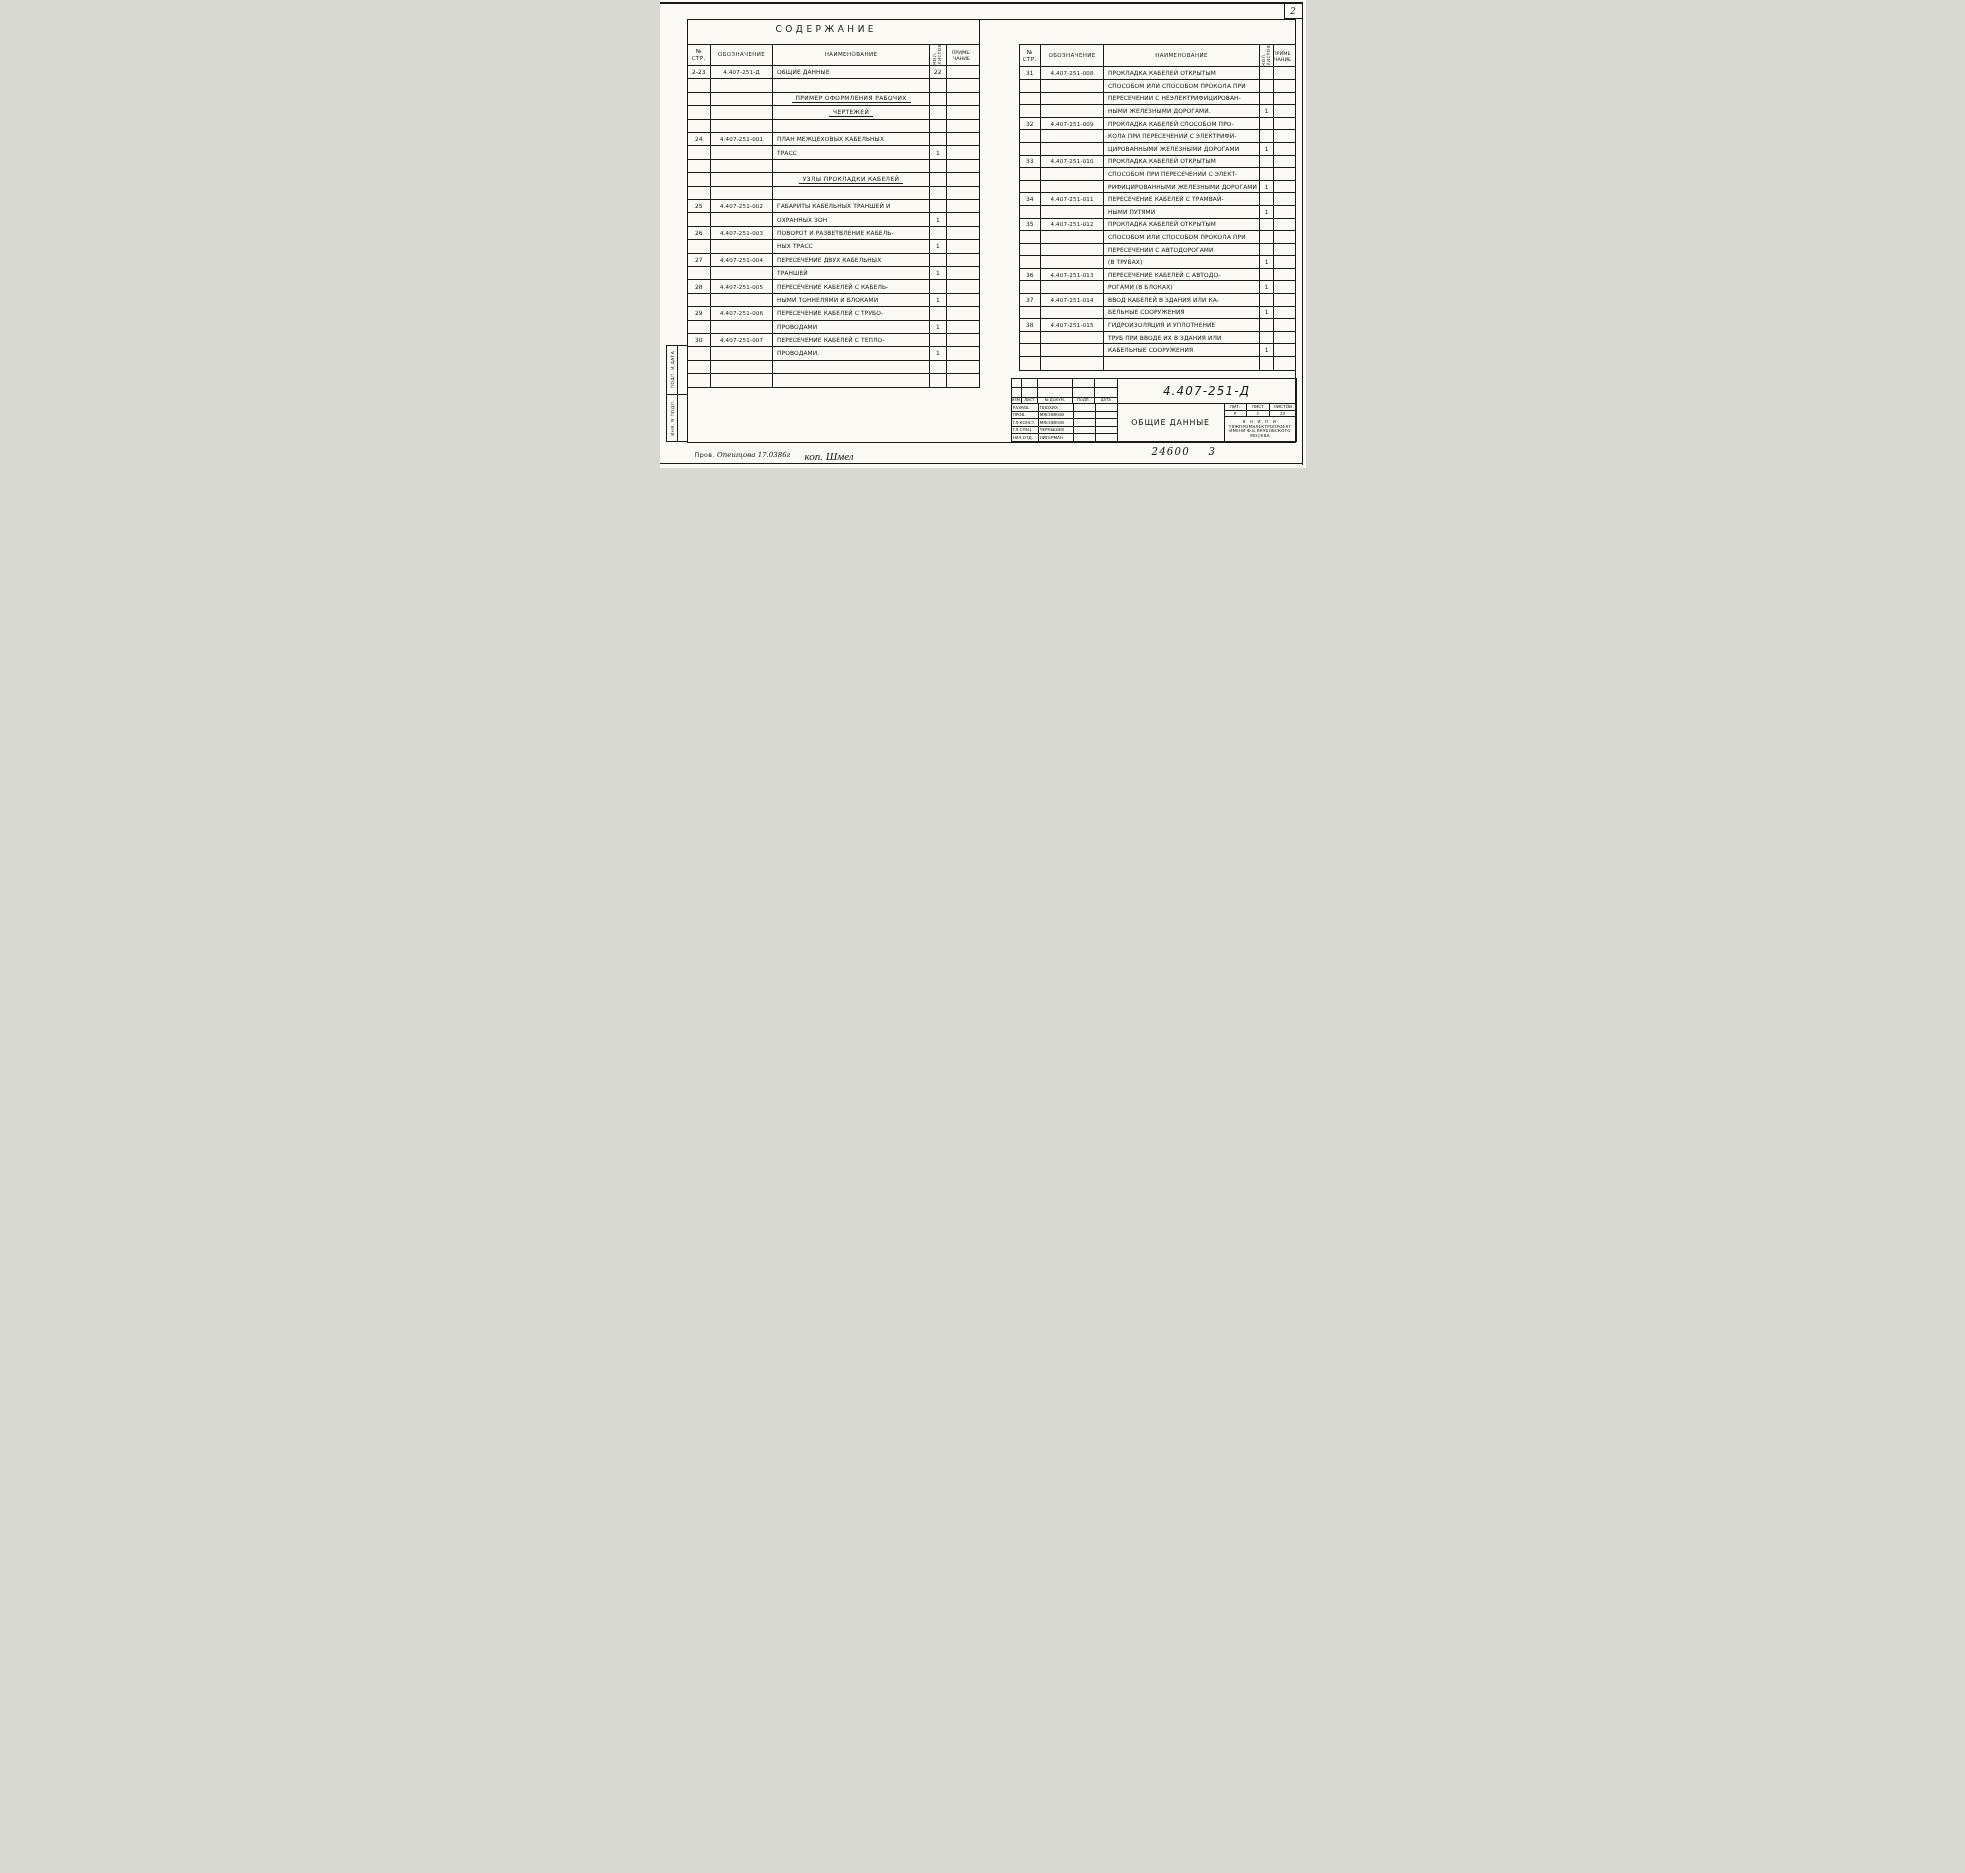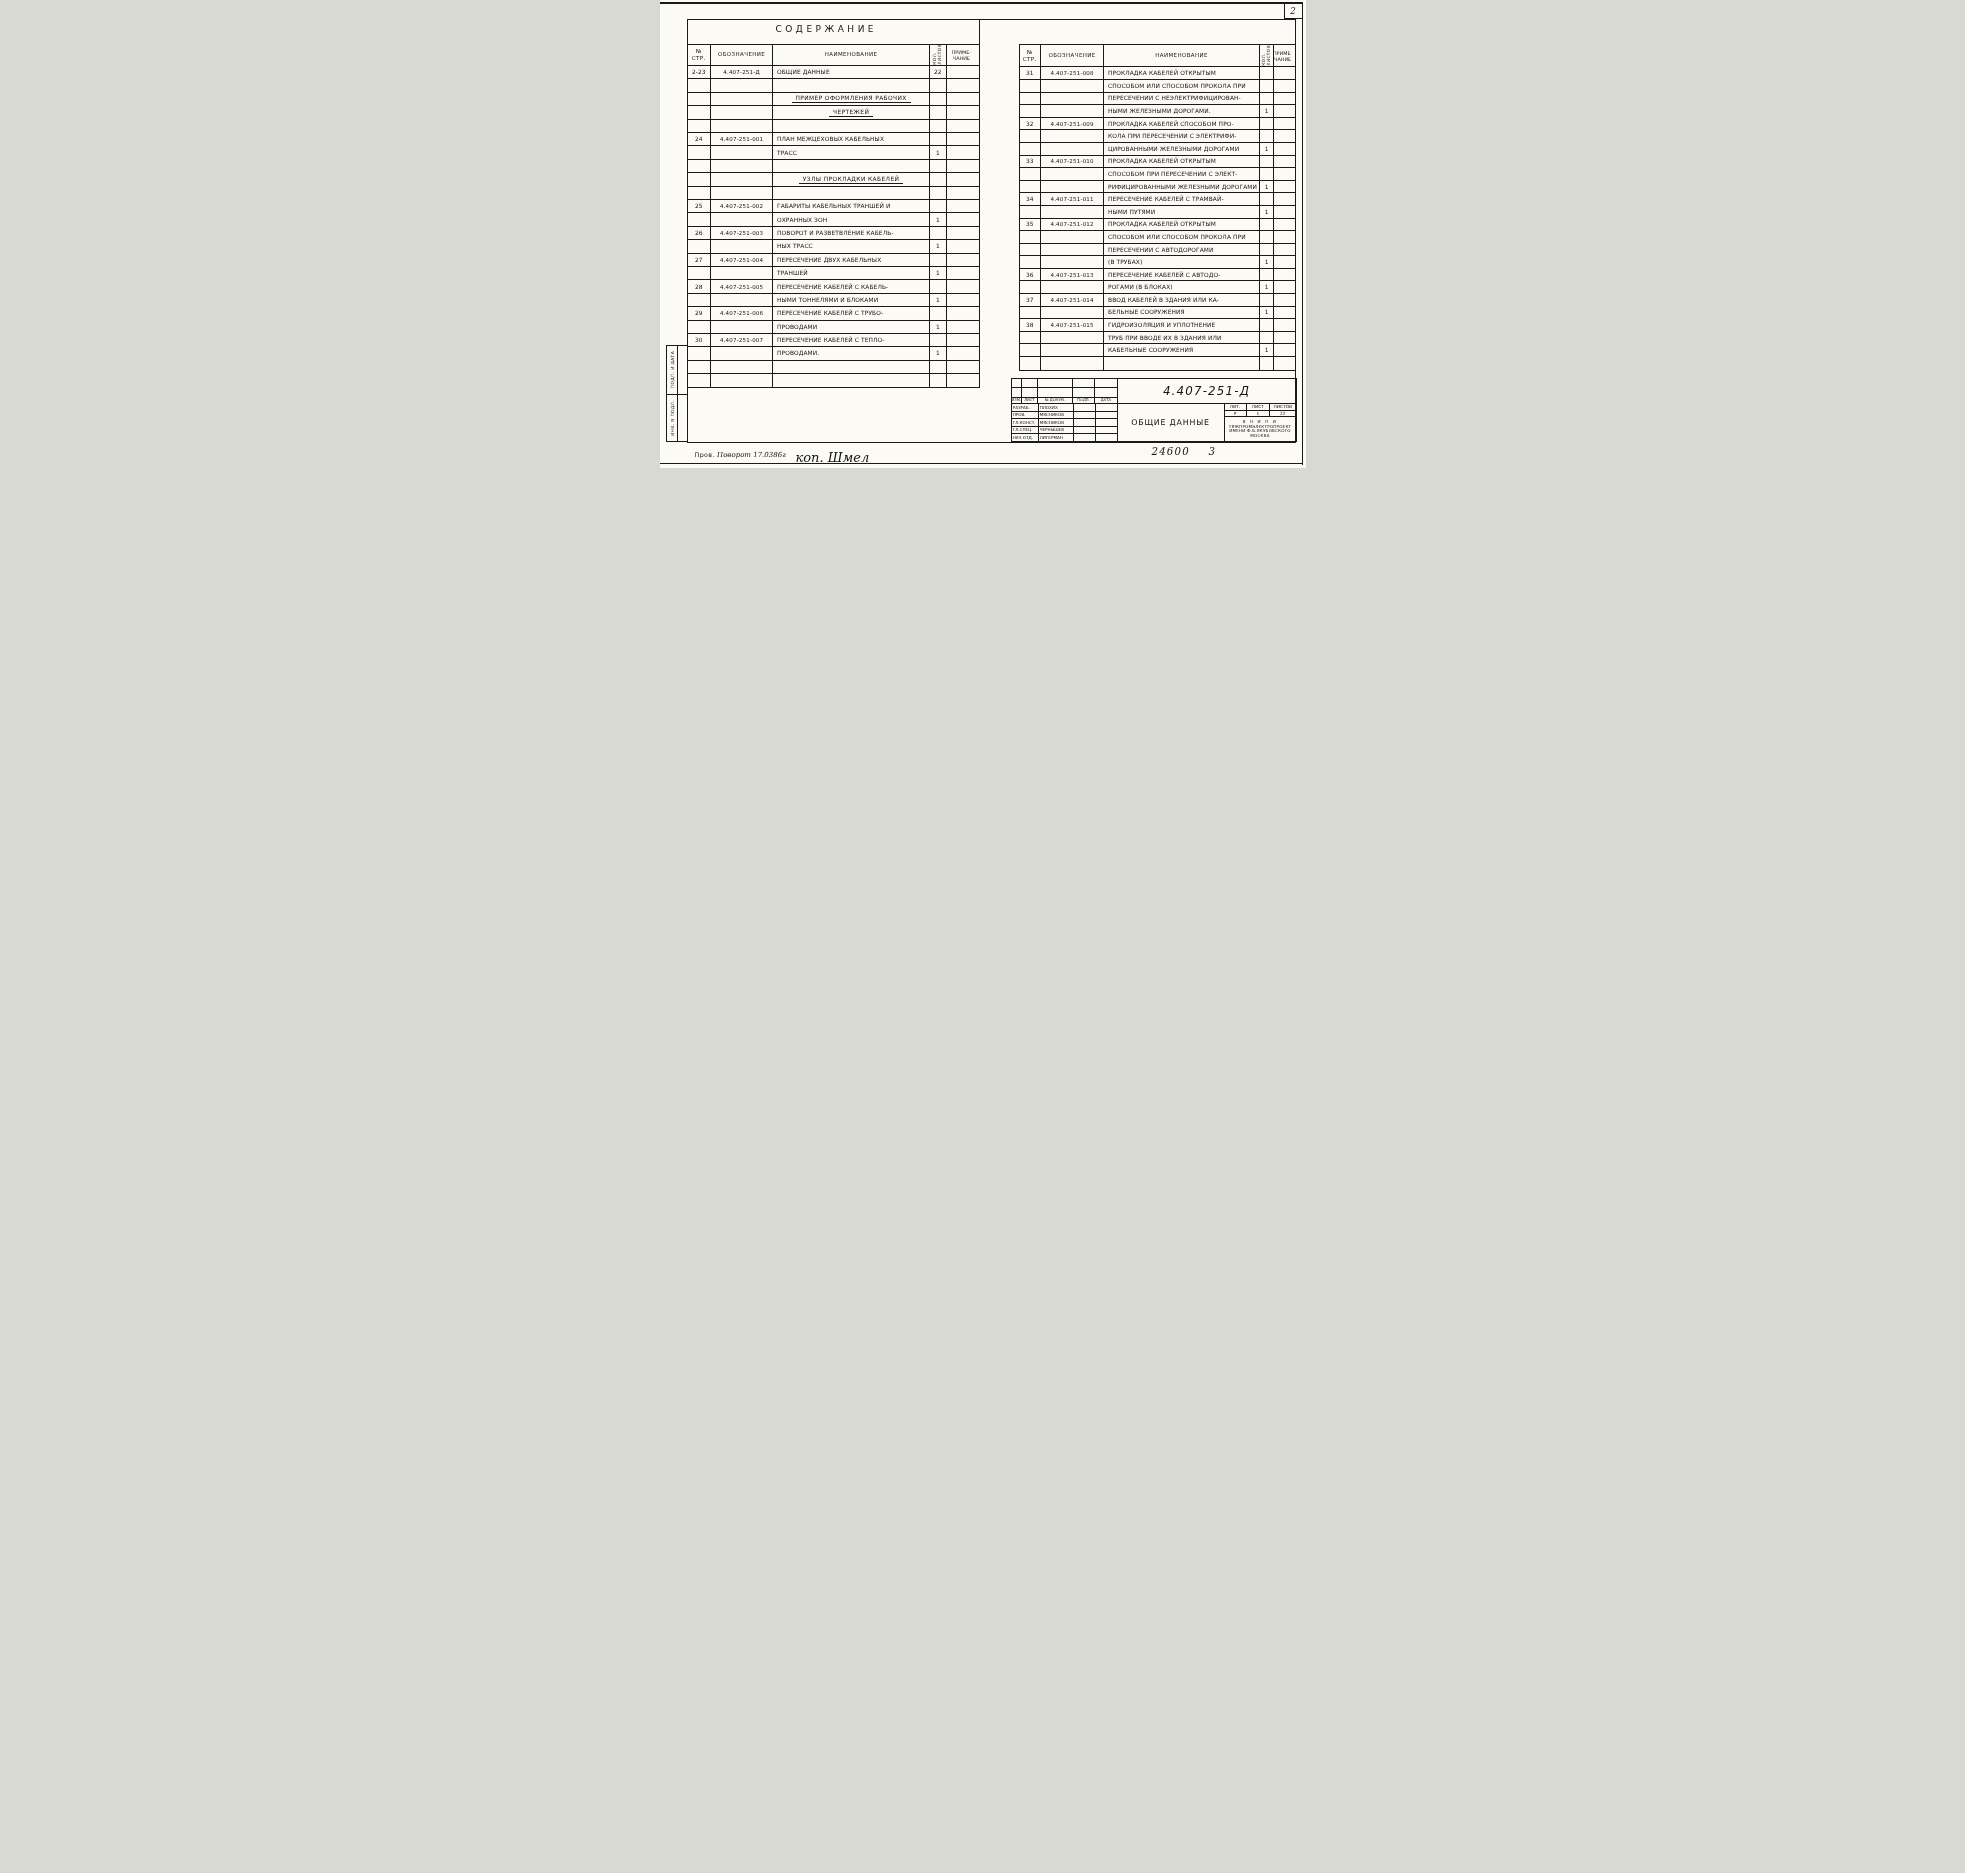--- a/index.html
+++ b/index.html
@@ -124,21 +124,21 @@
     writing-mode:vertical-rl; transform:rotate(180deg);
     font-size:4.3px; letter-spacing:0.4px; text-transform:uppercase; white-space:nowrap;
   }
 
   
   .hand { font-family:"DejaVu Serif",serif; font-style:italic; }
   .stamp-num  { position:absolute; left:492px; top:446px; font-size:10.2px; letter-spacing:1.2px; }
   .stamp-num2 { position:absolute; left:549px; top:446px; font-size:10.2px; }
   .footer-note  { position:absolute; left:35px;  top:451px; font-size:7px; white-space:nowrap; }
   .footer-note .prefix { font-family:"DejaVu Sans",sans-serif; font-style:normal; font-size:6.3px; letter-spacing:0.4px; }
-  .footer-note2 { position:absolute; left:136px; top:450px; font-size:13px; white-space:nowrap; }
+  .footer-note2 { position:absolute; left:145px; top:450px; font-size:11px; white-space:nowrap;font-family:Liberation Serif, serif; }
 </style>
 </head>
 <body>
 
 <div id="sheet">
 
   <div class="ln" style="left:0;top:2.4px;width:643px;height:1.2px;"></div>
   <div class="ln" style="left:642px;top:2.4px;width:1.2px;height:463px;"></div>
   <div class="ln" style="left:0;top:463px;width:643px;height:1.2px;"></div>
 
@@ -641,18 +641,18 @@
       <div class="label">
         <span>Инв. N подл.</span>
       </div>
     </div>
   </div>
 
   <div class="stamp-num hand">24600</div>
   <div class="stamp-num2 hand">3</div>
   <div class="footer-note hand">
     <span class="prefix">Пров.</span>
-    <span>Поворот 17.0386г</span>
+    <span>Опешцова 17.0386г</span>
   </div>
   <div class="footer-note2 hand">коп. Шмел</div>
 
 </div>
 
 
 </body></html>

